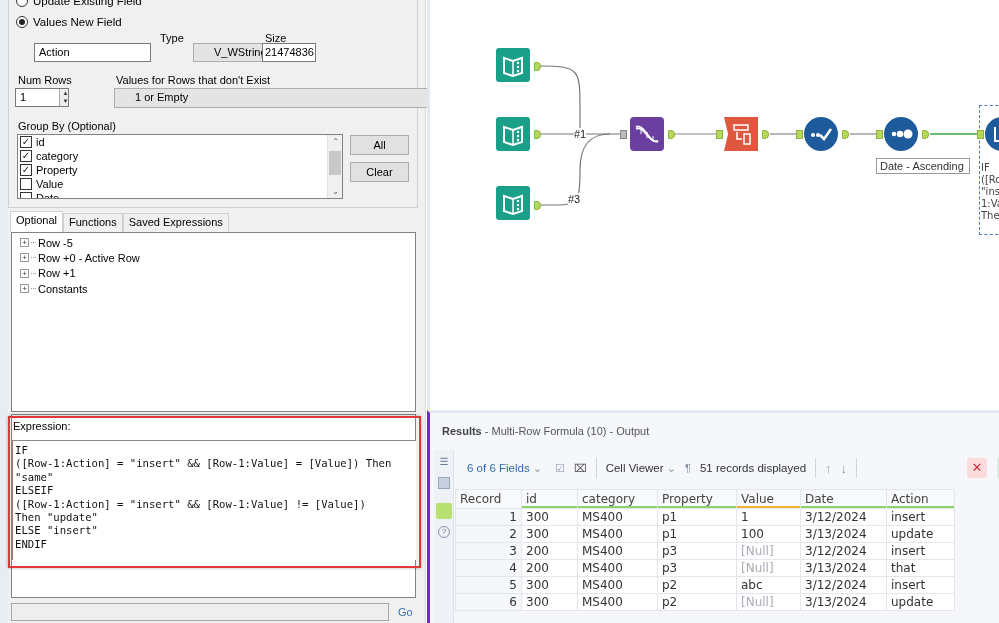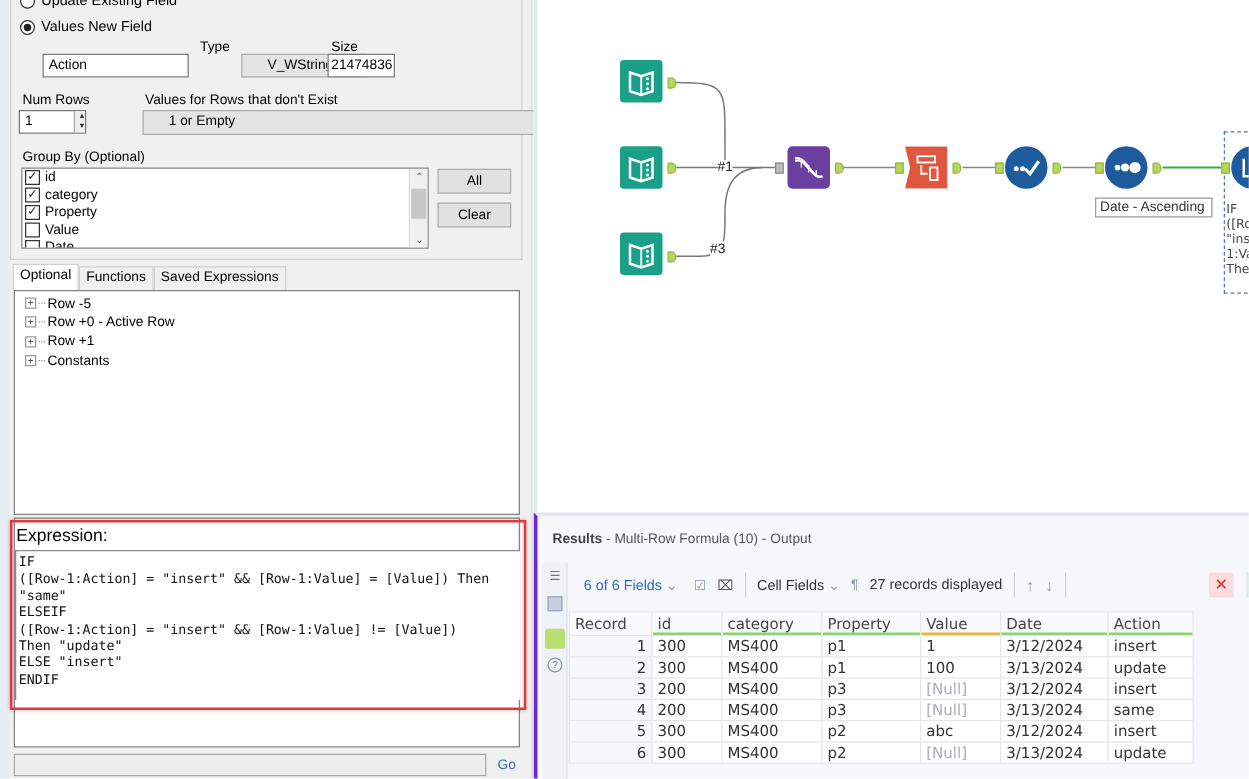--- a/index.html
+++ b/index.html
@@ -29,21 +29,21 @@
   .tabs { position: absolute; left: 10px; top: 213px; display: flex; }
   .tab { font-size: 11px; padding: 2px 5px; border: 1px solid #d0d0d0; border-bottom: none; background: #f0f0f0; height: 19px; }
   .tab.active { background: #fff; height: 21px; margin-top: -2px; }
   .tree { position: absolute; left: 11px; top: 232px; width: 405px; height: 180px; background: #fff; border: 1px solid #828282; padding: 2px 0 0 8px; }
   .tree-item { display: flex; align-items: center; height: 15.3px; font-size: 11px; gap: 2px; }
   .pm { width: 9px; height: 9px; border: 1px solid #999; font-size: 8px; line-height: 7px; text-align: center; color: #333; background: #fff; }
   .dots { width: 5px; border-top: 1px dotted #999; }
 
   .expr-outer { position: absolute; left: 11px; top: 414px; width: 405px; height: 184px; background: #fff; border: 1px solid #828282; }
   .expr-hl { position: absolute; left: 8px; top: 416px; width: 413px; height: 152px; border: 2px solid #e0393a; box-shadow: 0 0 3px rgba(0,0,0,0.3); }
-  .expr-label { position: absolute; left: 13px; top: 420px; font-size: 14px; text-align: center; }
+  .expr-label { position: absolute; left: 13px; top: 420px; font-size: 11px; text-align: center; }
   .expr-box { position: absolute; left: 12px; top: 440px; width: 404px; height: 120px; background: #fff; border-top: 1px solid #8a8a8a; border-left: 1px solid #8a8a8a; padding: 3px 2px; font-family: "DejaVu Sans Mono", monospace; font-size: 10.6px; line-height: 13.4px; white-space: pre; color: #111; }
   .go-input { position: absolute; left: 11px; top: 603px; width: 378px; height: 18px; background: #eeeeee; border: 1px solid #a8a8a8; }
   .go-link { position: absolute; left: 398px; top: 606px; font-size: 11px; color: #3b6eb0; }
 
   
   #canvas { position: absolute; left: 427px; top: 0; width: 572px; height: 410px; background: #fff; border-left: 3px solid #e3e8f1; }
   .tool { position: absolute; width: 34px; height: 34px; }
   .book { background: #1aa088; border-radius: 3px; }
   .anchor { position: absolute; width: 7px; height: 9px; background: #b5d75b; border: 1px solid #93b53b; border-radius: 1px 4px 4px 1px; }
   .anchor-in { position: absolute; width: 7px; height: 9px; background: #b5d75b; border: 1px solid #93b53b; }
@@ -299,23 +299,23 @@
       <div class="side-ico" style="top:27px;background:#c8d0e0;border:1px solid #9aa6bc;"></div>
       <div class="side-ico" style="top:53px;left:2px;width:16px;height:16px;background:#b7e070;border-radius:2px;"></div>
       <div class="side-ico" style="top:76px;border:1px solid #8a96a8;border-radius:50%;font-size:8px;line-height:10px;">?</div>
     </div>
 
     <div class="toolbar">
       <span class="tb-blue"><span>6 of 6 Fields</span> <span class="tb-ico">⌄</span></span>
       <span class="tb-ico" style="margin-left:4px;">☑</span>
       <span class="tb-ico" style="color:#555;">⌧</span>
       <span class="tb-sep"></span>
-      <span><span>Cell Fields</span> <span class="tb-ico">⌄</span></span>
+      <span><span>Cell Viewer</span> <span class="tb-ico">⌄</span></span>
       <span class="tb-ico">¶</span>
-      <span>27 records displayed</span>
+      <span>51 records displayed</span>
       <span class="tb-sep"></span>
       <span class="tb-ico" style="font-size:13px;">↑</span>
       <span class="tb-ico" style="font-size:13px;">↓</span>
       <span class="tb-sep"></span>
       <span class="tb-x">✕</span>
       <span class="tb-x2"></span>
     </div>
 
     <table class="grid">
       <thead>
@@ -357,21 +357,21 @@
           <td>3/12/2024</td>
           <td>insert</td>
         </tr>
         <tr>
           <td class="rec">4</td>
           <td>200</td>
           <td>MS400</td>
           <td>p3</td>
           <td class="null">[Null]</td>
           <td>3/13/2024</td>
-          <td>same</td>
+          <td>that</td>
         </tr>
         <tr>
           <td class="rec">5</td>
           <td>300</td>
           <td>MS400</td>
           <td>p2</td>
           <td>abc</td>
           <td>3/12/2024</td>
           <td>insert</td>
         </tr>

